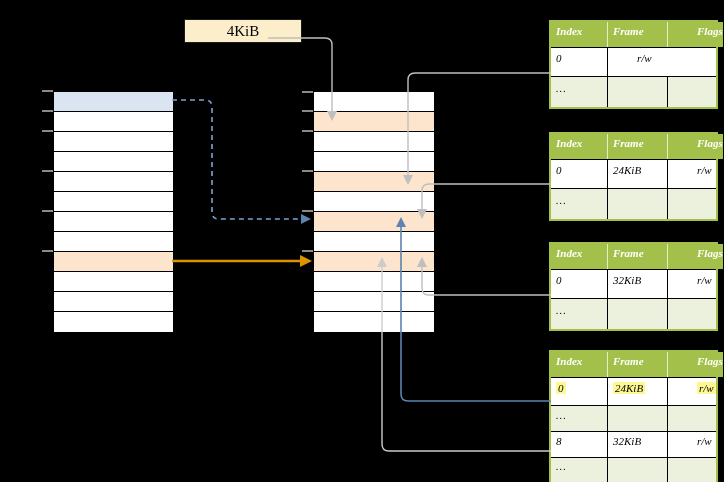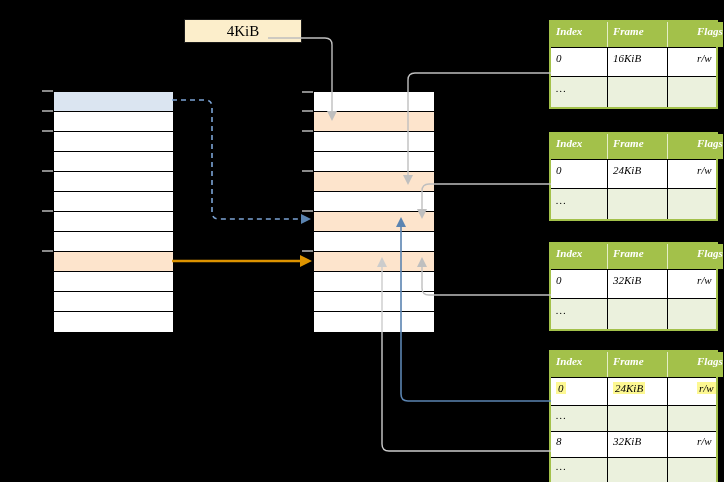--- a/index.html
+++ b/index.html
@@ -110,21 +110,20 @@
 <div class="tick" style="left:302px;top:250px"></div>
 
 <div class="ptable" style="top:20px">
   <div class="prow phead h25">
     <div class="pcell">Index</div>
     <div class="pcell">Frame</div>
     <div class="pcell">Flags</div>
   </div>
   <div class="prow h28">
     <div class="pcell">0</div>
-    <div class="pcell">16KiB</div>
     <div class="pcell">r/w</div>
   </div>
   <div class="prow dots h30">
     <div class="pcell">…</div>
     <div class="pcell"></div>
     <div class="pcell"></div>
   </div>
 </div>
 
 <div class="ptable" style="top:132px">

